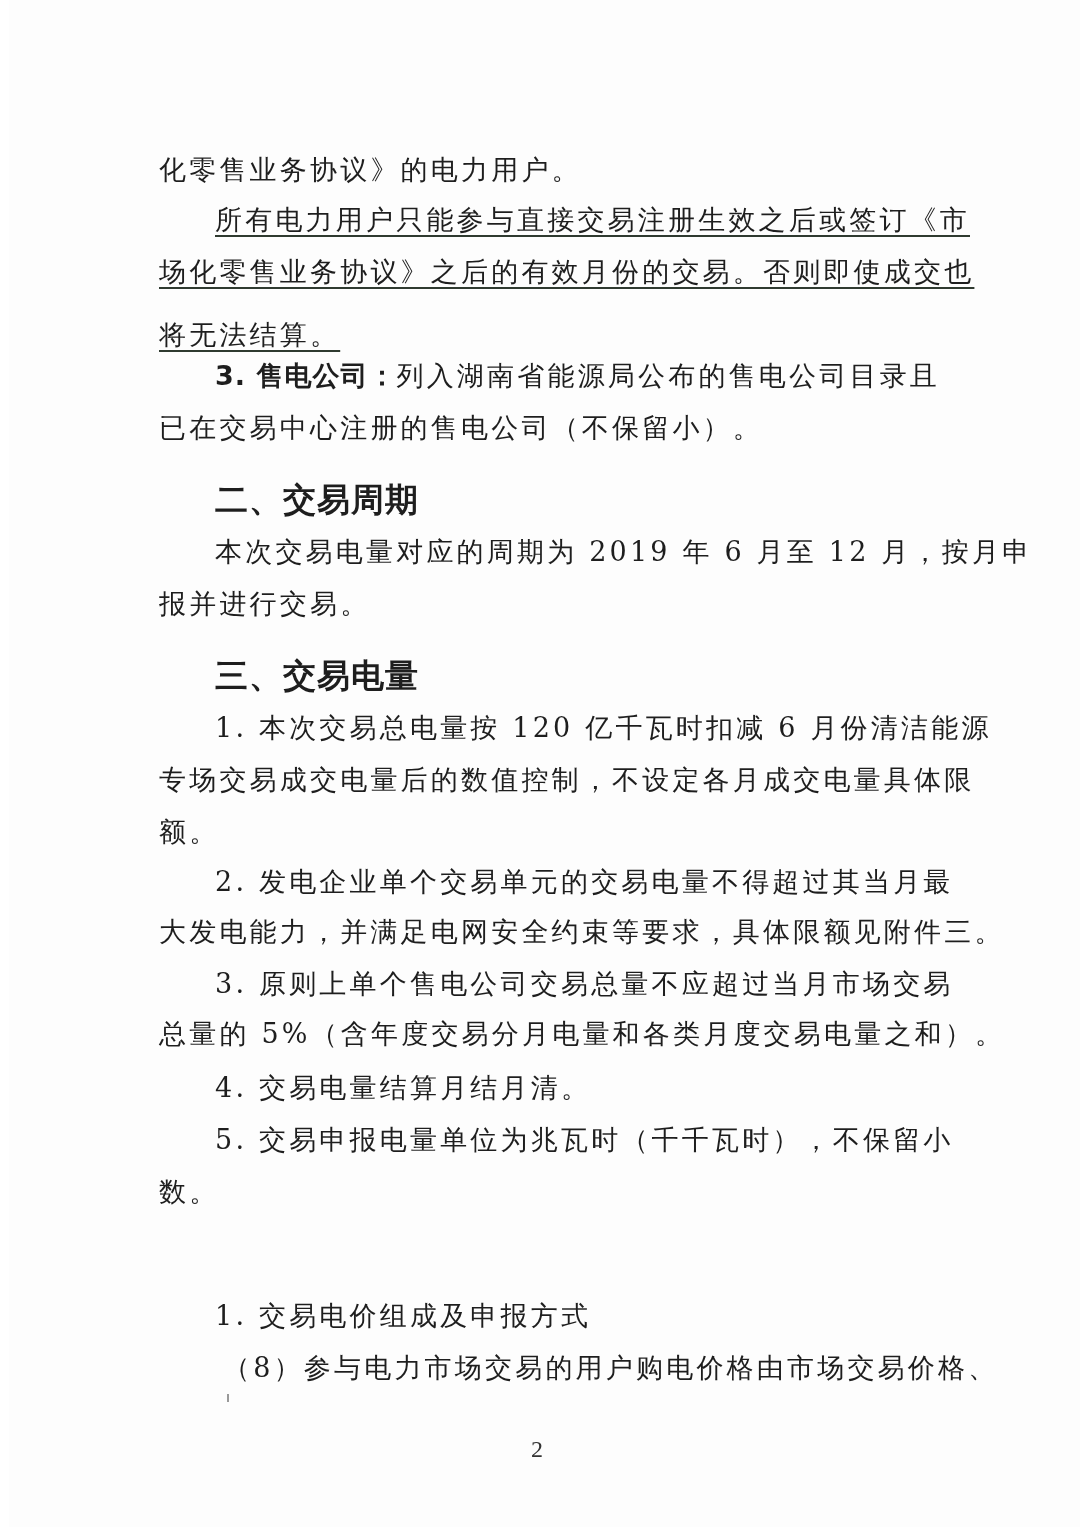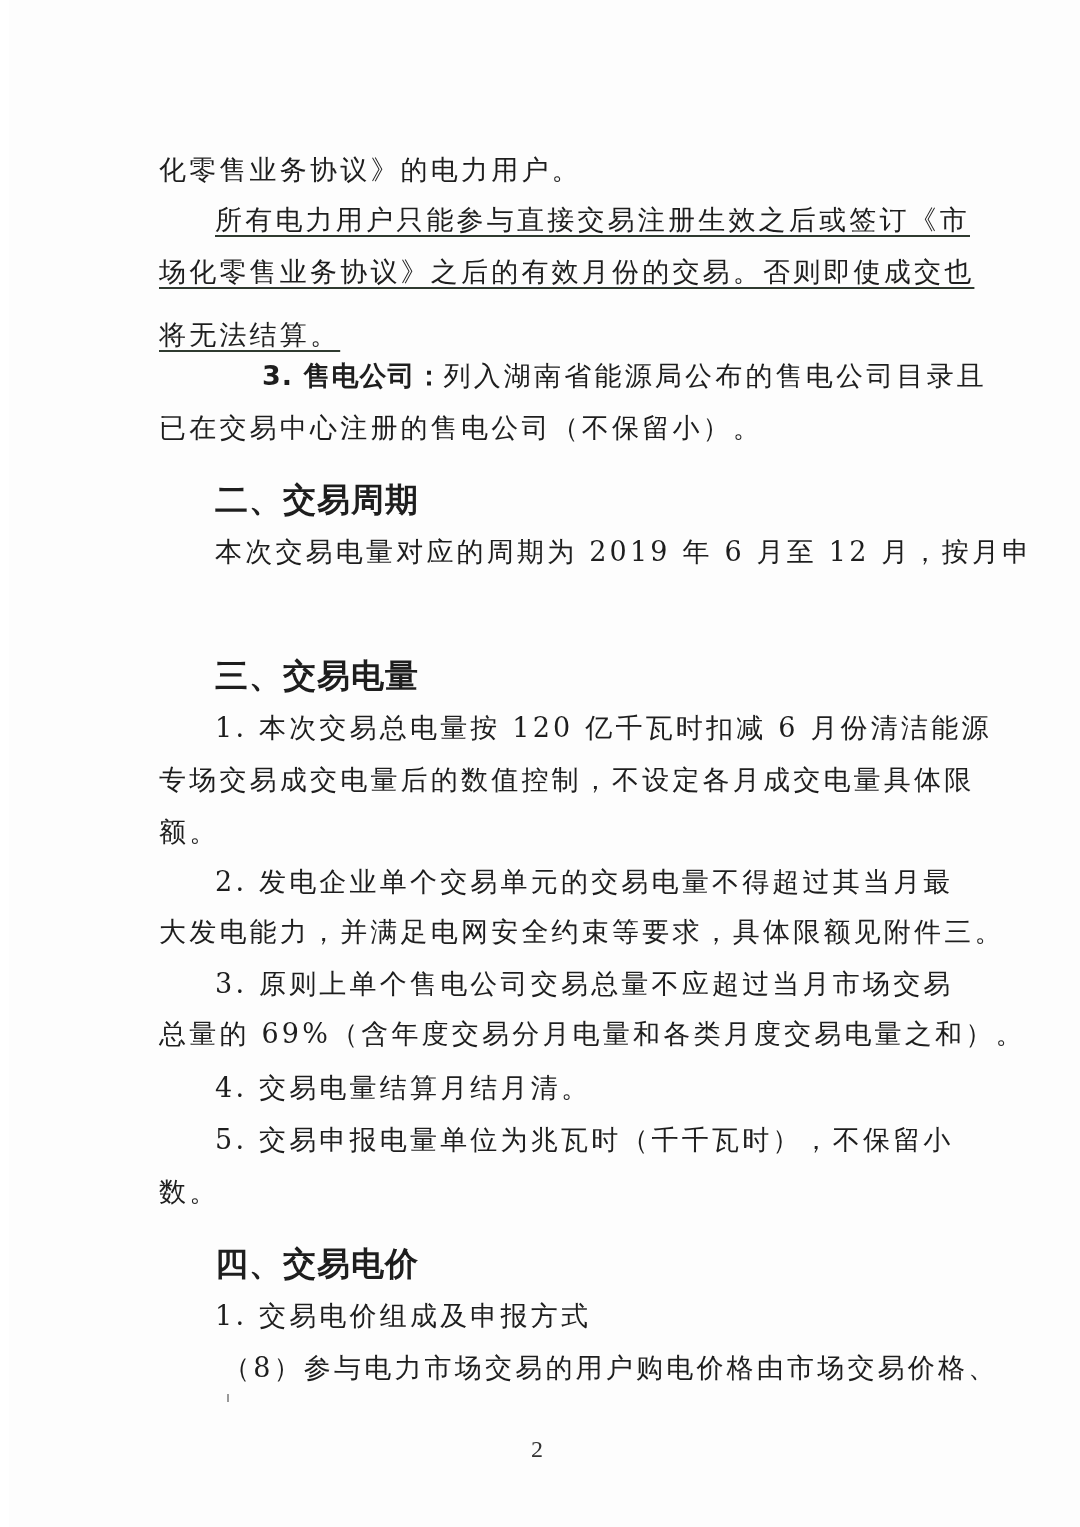--- a/index.html
+++ b/index.html
@@ -67,41 +67,41 @@
 <body>
 
 <div class="page">
 
   <div class="line" style="top:152px;">化零售业务协议》的电力用户。</div>
 
   <div class="line justify ul" style="top:254px;">场化零售业务协议》之后的有效月份的交易。否则即使成交也</div>
   <div class="line indent justify ul" style="top:202px;">所有电力用户只能参与直接交易注册生效之后或签订《市</div>
   <div class="line ul" style="top:306px;margin-top:11px;">将无法结算。</div>
 
-  <div class="line indent" style="top:358px;margin-left:47px;">
+  <div class="line indent" style="top:358px;">
     <span class="bold">3. 售电公司：</span><span>列入湖南省能源局公布的售电公司目录且</span>
   </div>
   <div class="line" style="top:410px;">已在交易中心注册的售电公司（不保留小）。</div>
 
   <div class="line indent heading" style="top:482px;">二、交易周期</div>
   <div class="line indent justify" style="top:534px;">本次交易电量对应的周期为 2019 年 6 月至 12 月，按月申</div>
+  <div class="line" style="top:586px;">报并进行交易。</div>
 
   <div class="line indent heading" style="top:658px;">三、交易电量</div>
   <div class="line indent justify" style="top:710px;">1. 本次交易总电量按 120 亿千瓦时扣减 6 月份清洁能源</div>
   <div class="line justify" style="top:762px;">专场交易成交电量后的数值控制，不设定各月成交电量具体限</div>
   <div class="line" style="top:814px;">额。</div>
 
   <div class="line indent justify" style="top:864px;">2. 发电企业单个交易单元的交易电量不得超过其当月最</div>
   <div class="line justify" style="top:914px;">大发电能力，并满足电网安全约束等要求，具体限额见附件三。</div>
   <div class="line indent justify" style="top:966px;">3. 原则上单个售电公司交易总量不应超过当月市场交易</div>
-  <div class="line justify" style="top:1016px;">总量的 69%（含年度交易分月电量和各类月度交易电量之和）。</div>
+  <div class="line justify" style="top:1016px;">总量的 5%（含年度交易分月电量和各类月度交易电量之和）。</div>
   <div class="line indent" style="top:1070px;">4. 交易电量结算月结月清。</div>
   <div class="line indent justify" style="top:1122px;">5. 交易申报电量单位为兆瓦时（千千瓦时），不保留小</div>
   <div class="line" style="top:1174px;">数。</div>
 
-  <div class="line indent heading" style="top:1246px;">四、交易电价</div>
   <div class="line indent" style="top:1298px;">1. 交易电价组成及申报方式</div>
   <div class="line" style="top:1350px; left:214px; width:706px;">（8）参与电力市场交易的用户购电价格由市场交易价格、</div>
 
   <div class="speck" style="left:218px; top:1394px; height:8px;"></div>
 
   <div class="page-number">2</div>
 </div>
 
 </body></html>

